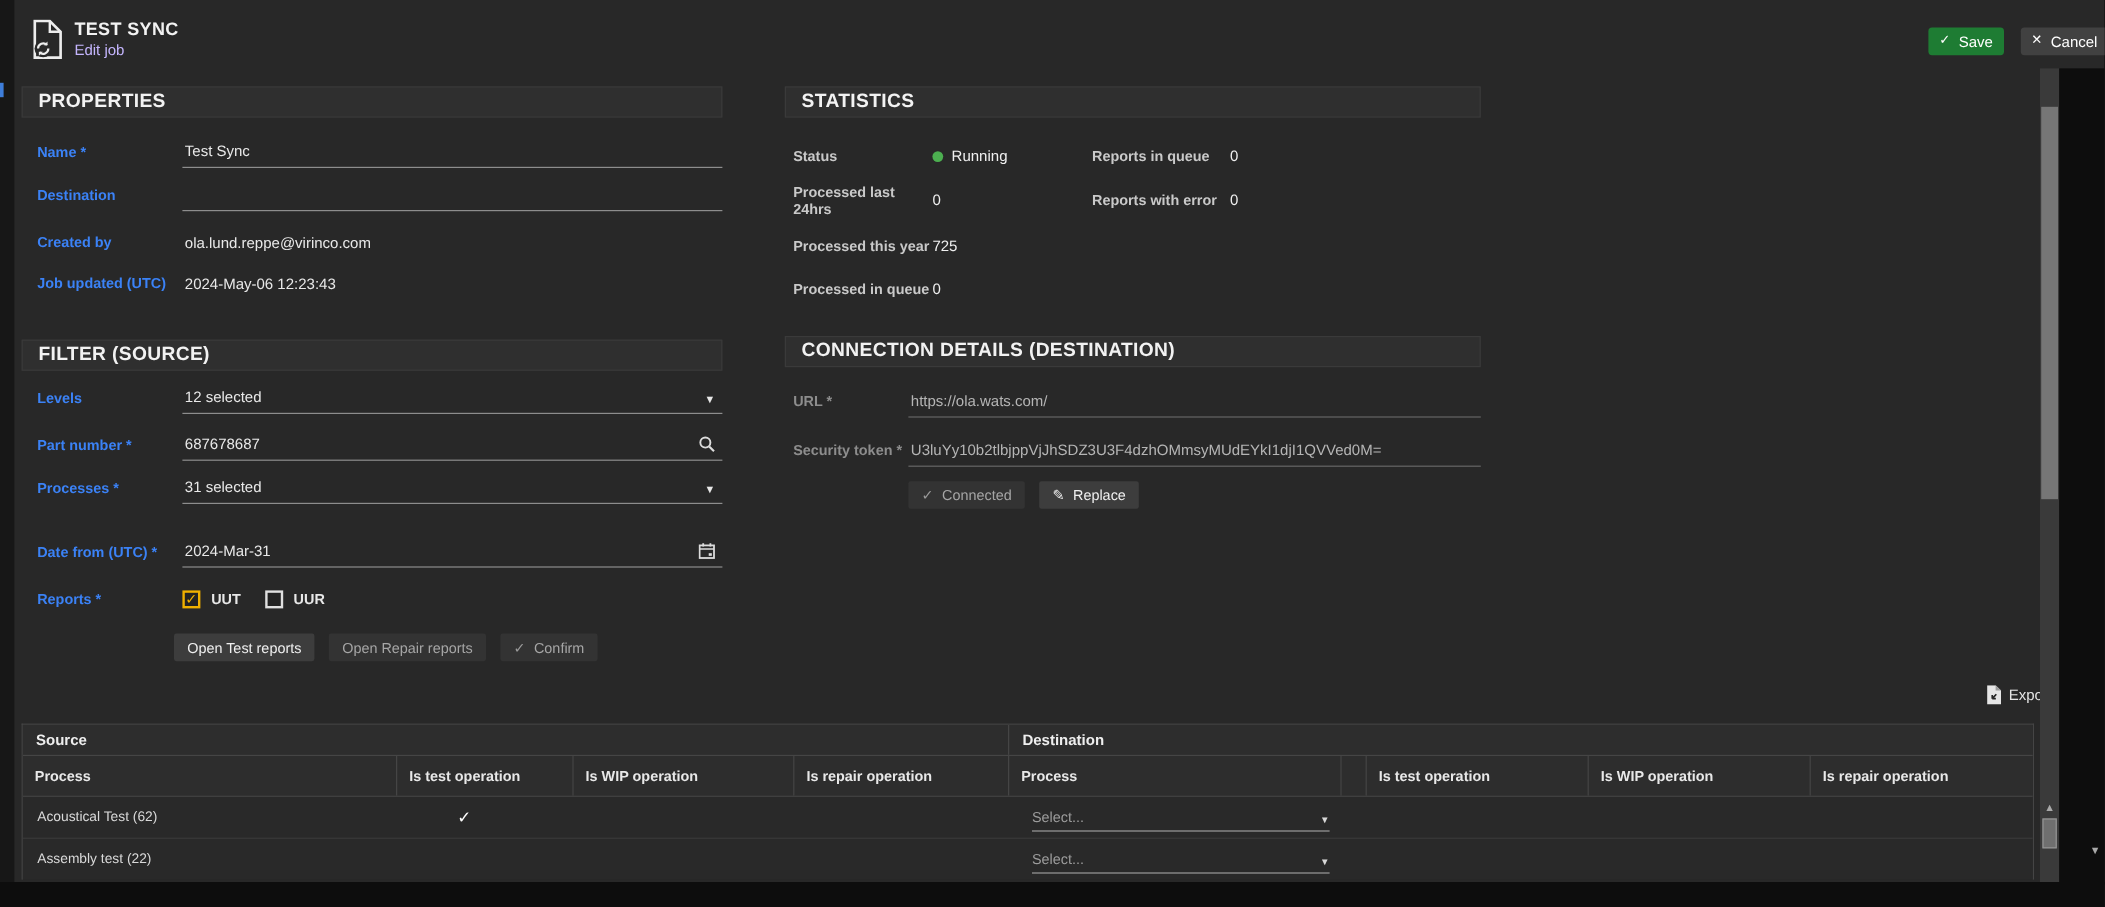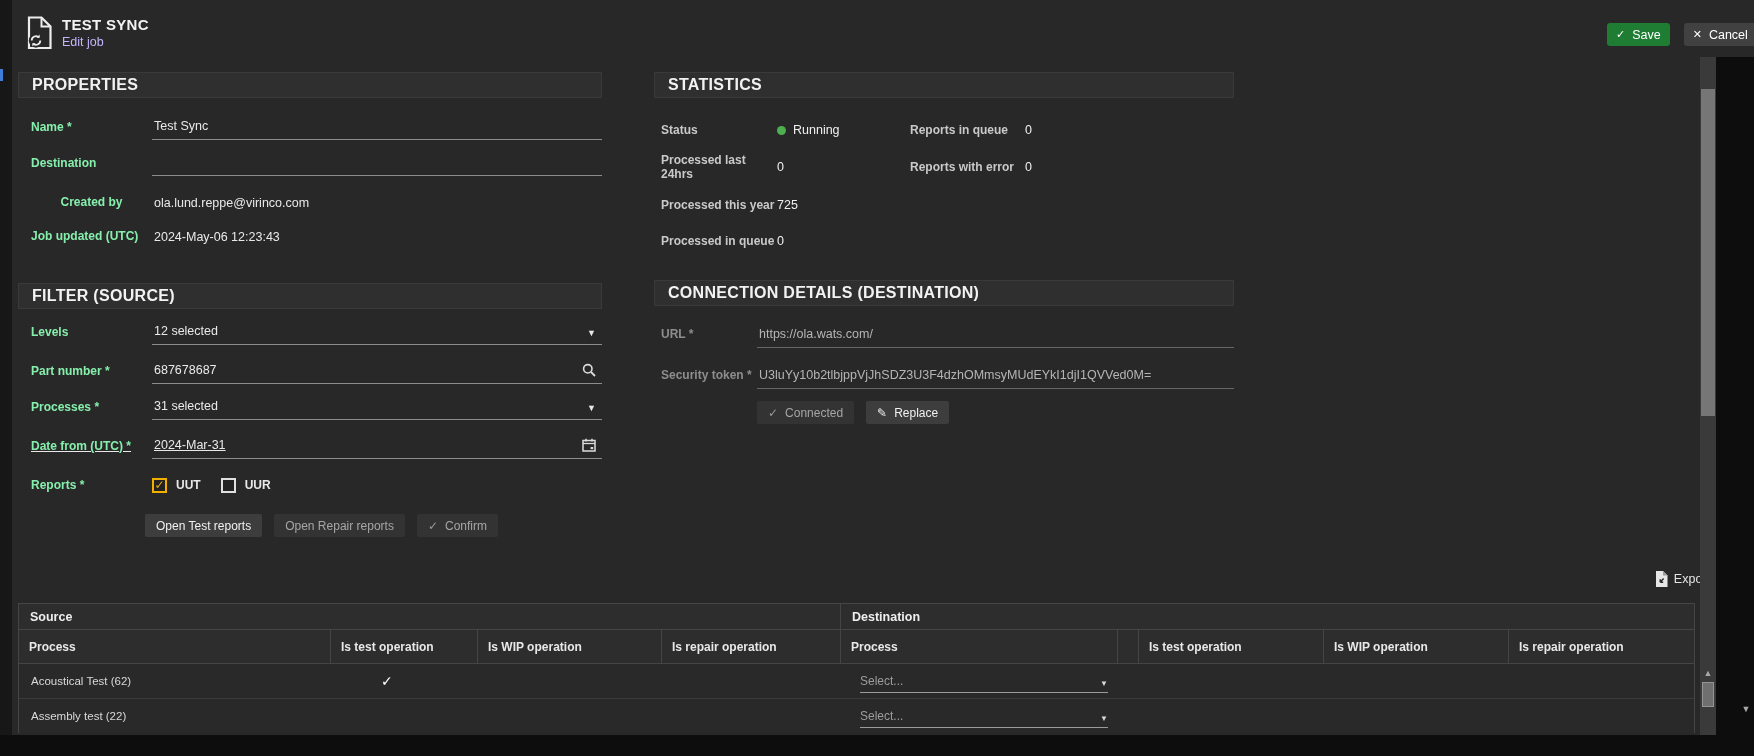--- a/index.html
+++ b/index.html
@@ -21,21 +21,21 @@
   .btn-save { background:#1e7c33; }
   .btn-cancel { background:#414141; }
 
   
   .col { position:absolute; }
   .section-bar { height:26px; background:#2f2f2f; border:1px solid #3a3a3a;
                  display:flex; align-items:center; padding-left:13px;
                  font-size:16px; font-weight:bold; color:#f2f2f2; letter-spacing:.3px; }
   .form-row { display:flex; }
   .flabel { width:134px; padding-left:13px; font-weight:bold; font-size:12px;
-            color:#86efac; align-self:center; flex:none; }
+            color:#3b82f6; align-self:center; flex:none; }
   .fvalue { flex:1; display:flex; align-items:flex-end; justify-content:space-between;
             font-size:12.5px; color:#e9e9e9; padding:0 3px 6px 2px; }
   .underlined { border-bottom:1px solid #8d8d8d; }
   .plainval { padding-bottom:2px; }
   .caret { font-size:9px; color:#e8e8e8; line-height:1; }
   .ficon { display:flex; align-items:center; margin-right:3px; }
 
   .checkbox { width:15px; height:15px; border:2px solid #e0e0e0; display:inline-flex;
               align-items:center; justify-content:center; font-size:12px; font-weight:bold;
               background:#222; flex:none; }
@@ -132,21 +132,21 @@
       </div>
     </div>
 
     <div class="form-row" style="margin-top:10px;height:26px;">
       <div class="flabel">Destination</div>
       <div class="fvalue underlined">
         <span></span>
       </div>
     </div>
 
-    <div class="form-row" style="margin-top:16px;height:20px;text-align:center;">
+    <div class="form-row" style="margin-top:16px;height:20px;">
       <div class="flabel">Created by</div>
       <div class="fvalue plainval">
         <span>ola.lund.reppe@virinco.com</span>
       </div>
     </div>
 
     <div class="form-row" style="margin-top:14px;height:20px;">
       <div class="flabel">Job updated (UTC)</div>
       <div class="fvalue plainval">
         <span>2024-May-06 12:23:43</span>
@@ -179,21 +179,21 @@
     </div>
 
     <div class="form-row" style="margin-top:9px;height:27px;">
       <div class="flabel">Processes *</div>
       <div class="fvalue underlined">
         <span>31 selected</span>
         <span class="ficon caret">▼</span>
       </div>
     </div>
 
-    <div class="form-row" style="margin-top:12px;height:27px;text-decoration:underline;">
+    <div class="form-row" style="margin-top:26px;height:27px;">
       <div class="flabel">Date from (UTC) *</div>
       <div class="fvalue underlined">
         <span>2024-Mar-31</span>
         <span class="ficon">
           <svg width="14" height="14" viewBox="0 0 14 14">
             <rect x="1" y="2.5" width="12" height="10.5" fill="none" stroke="#dcdcdc" stroke-width="1.5"></rect>
             <line x1="1" y1="5.5" x2="13" y2="5.5" stroke="#dcdcdc" stroke-width="1.3"></line>
             <line x1="4" y1="0.8" x2="4" y2="3.5" stroke="#dcdcdc" stroke-width="1.5"></line>
             <line x1="10" y1="0.8" x2="10" y2="3.5" stroke="#dcdcdc" stroke-width="1.5"></line>
             <rect x="8.6" y="9" width="2.6" height="2.2" fill="#dcdcdc"></rect>

